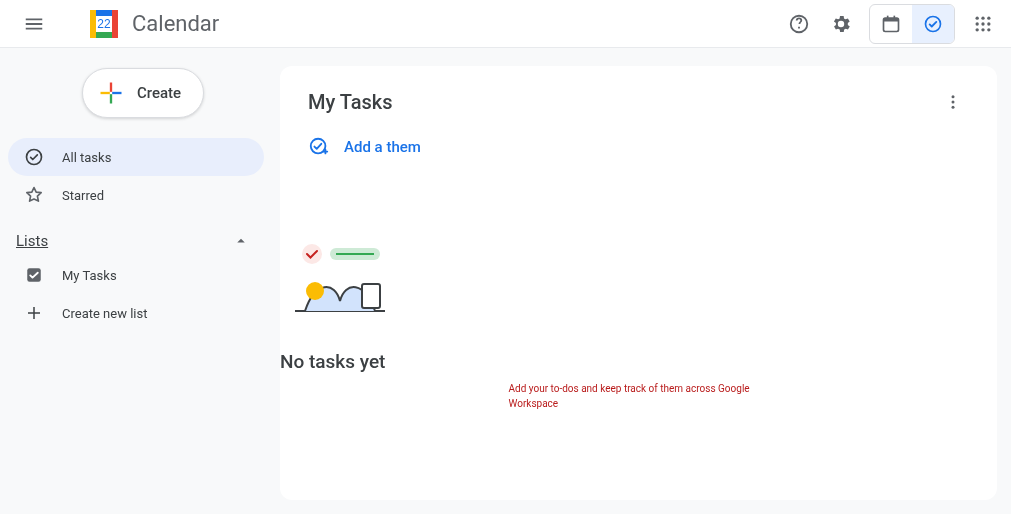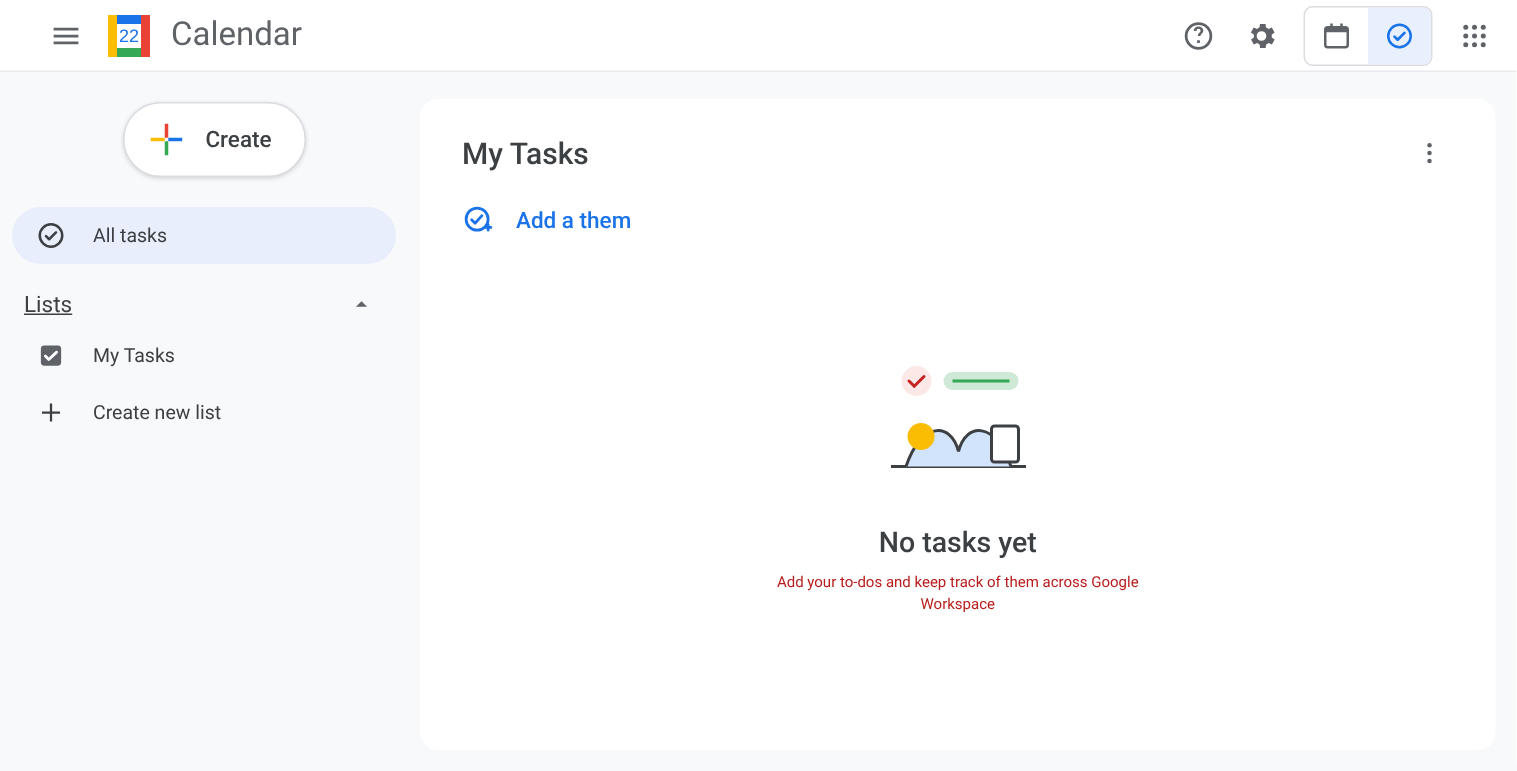--- a/index.html
+++ b/index.html
@@ -9,23 +9,24 @@
     background:#fff;
     color:#3c4043;
     width:1011px;
     height:514px;
     overflow:hidden;
   }
   .header {
     height:48px;
     display:flex;
     align-items:center;
-    padding:0 24px;
+    padding:0 14px;
     border-bottom:1px solid #e8eaed;
     position:relative;
+    gap:28px;
   }
   .menu-btn {
     width:40px;height:40px;display:flex;align-items:center;justify-content:center;
     border-radius:50%;cursor:pointer;
   }
   .logo-box {
     display:flex;align-items:center;margin-left:4px;
   }
   .app-title {
     font-size:22px;color:#5f6368;margin-left:10px;
@@ -75,21 +76,21 @@
     background:#fff;border-radius:12px;height:100%;position:relative;padding:20px 28px;
   }
   .card-head { display:flex;align-items:center;justify-content:space-between; }
   .card-title { font-size:20px;color:#3c4043;font-weight:500; }
   .add-row {
     display:flex;align-items:center;gap:14px;margin-top:18px;cursor:pointer;width:fit-content;
   }
   .add-row .lbl { color:#1a73e8;font-size:15px;font-weight:500; }
 
   .empty {
-    position:absolute;left:0;right:0;top:170px;text-align:center;
+    position:absolute;left:0;right:0;top:170px;text-align:left;
   }
   .empty h3 { font-size:19px;color:#3c4043;font-weight:500;margin:20px 0 8px; }
   .empty p  { font-size:10px;color:#b91c1c;margin:0 auto;max-width:260px;line-height:1.5; }
   .illus { display:inline-block; }
 </style>
 </head>
 <body>
 
 <div class="header">
   <div class="menu-btn">
@@ -171,20 +172,28 @@
     <div class="nav-item selected">
       <span class="nico">
         <svg width="20" height="20" viewBox="0 0 24 24">
             <circle cx="12" cy="12" r="9" fill="none" stroke="#3c4043" stroke-width="2"></circle>
             <path d="M8 12.5l2.5 2.5L16 9.5" fill="none" stroke="#3c4043" stroke-width="2" stroke-linecap="round" stroke-linejoin="round"></path>
           </svg>
       </span>
       <span>All tasks</span>
     </div>
 
+    <div class="nav-item">
+      <span class="nico">
+        <svg width="20" height="20" viewBox="0 0 24 24">
+            <path fill="none" stroke="#5f6368" stroke-width="2" stroke-linejoin="round" d="M12 3l2.6 5.6 6 .6-4.5 4.1 1.2 6L12 16.9 6.7 19.3l1.2-6L3.4 9.2l6-.6z"></path>
+          </svg>
+      </span>
+      <span>Starred</span>
+    </div>
 
     <div class="lists-head">
       <span>Lists</span>
       <svg width="18" height="18" viewBox="0 0 24 24">
           <path fill="#5f6368" d="M7 14l5-5 5 5z"></path>
         </svg>
     </div>
 
     <div class="nav-item">
       <span class="nico">

